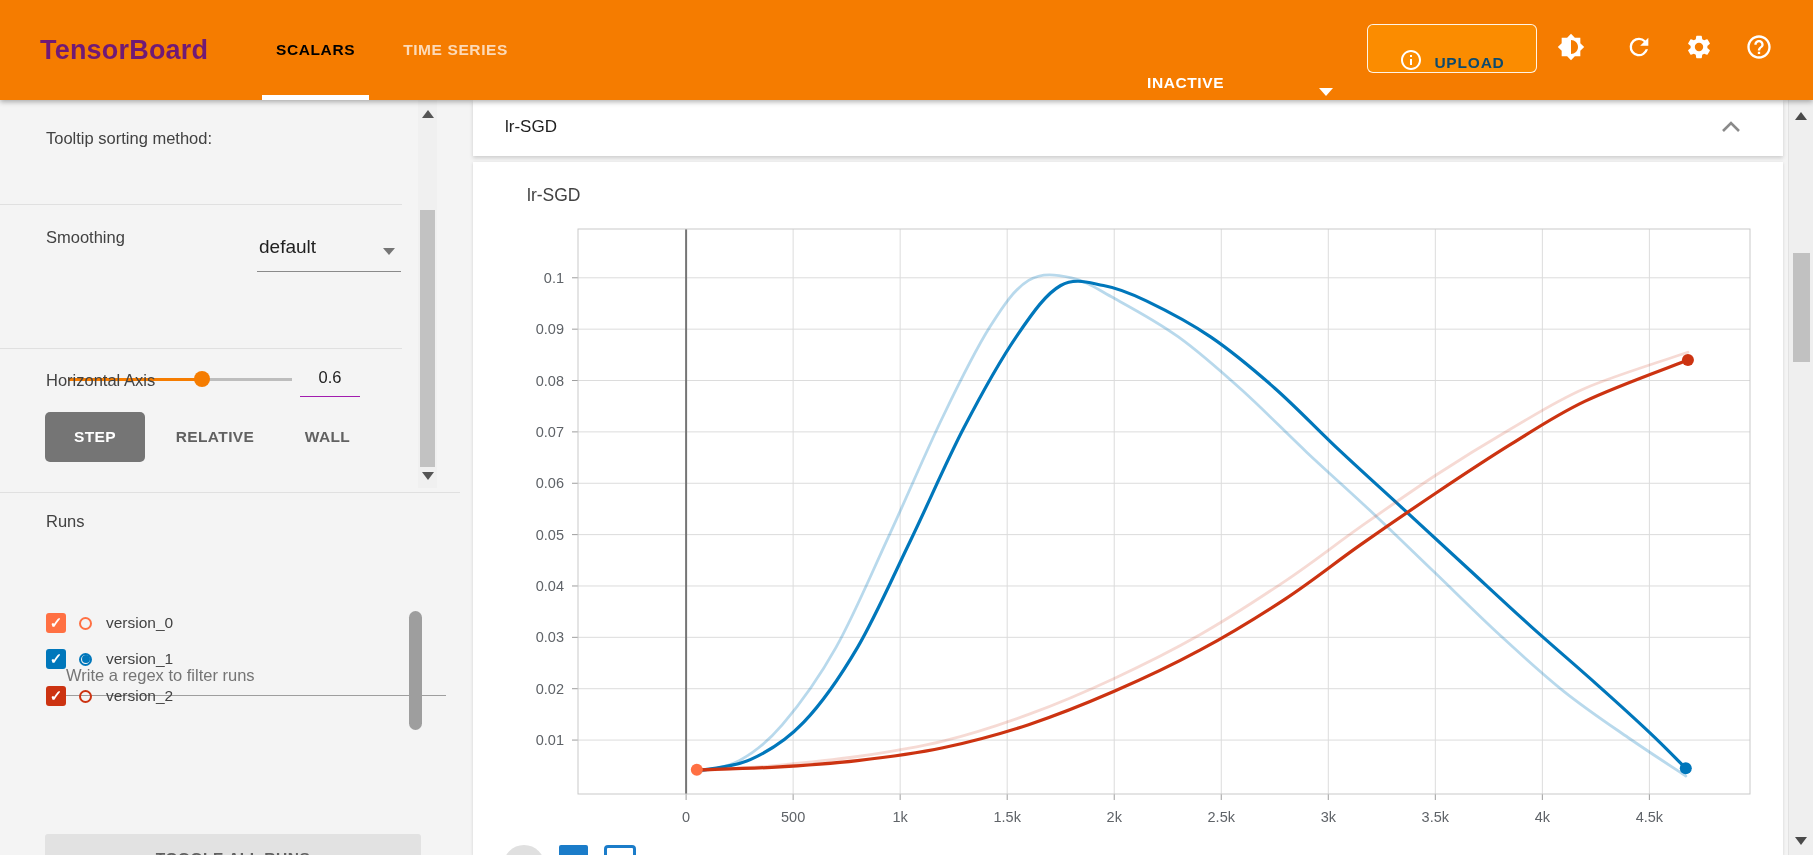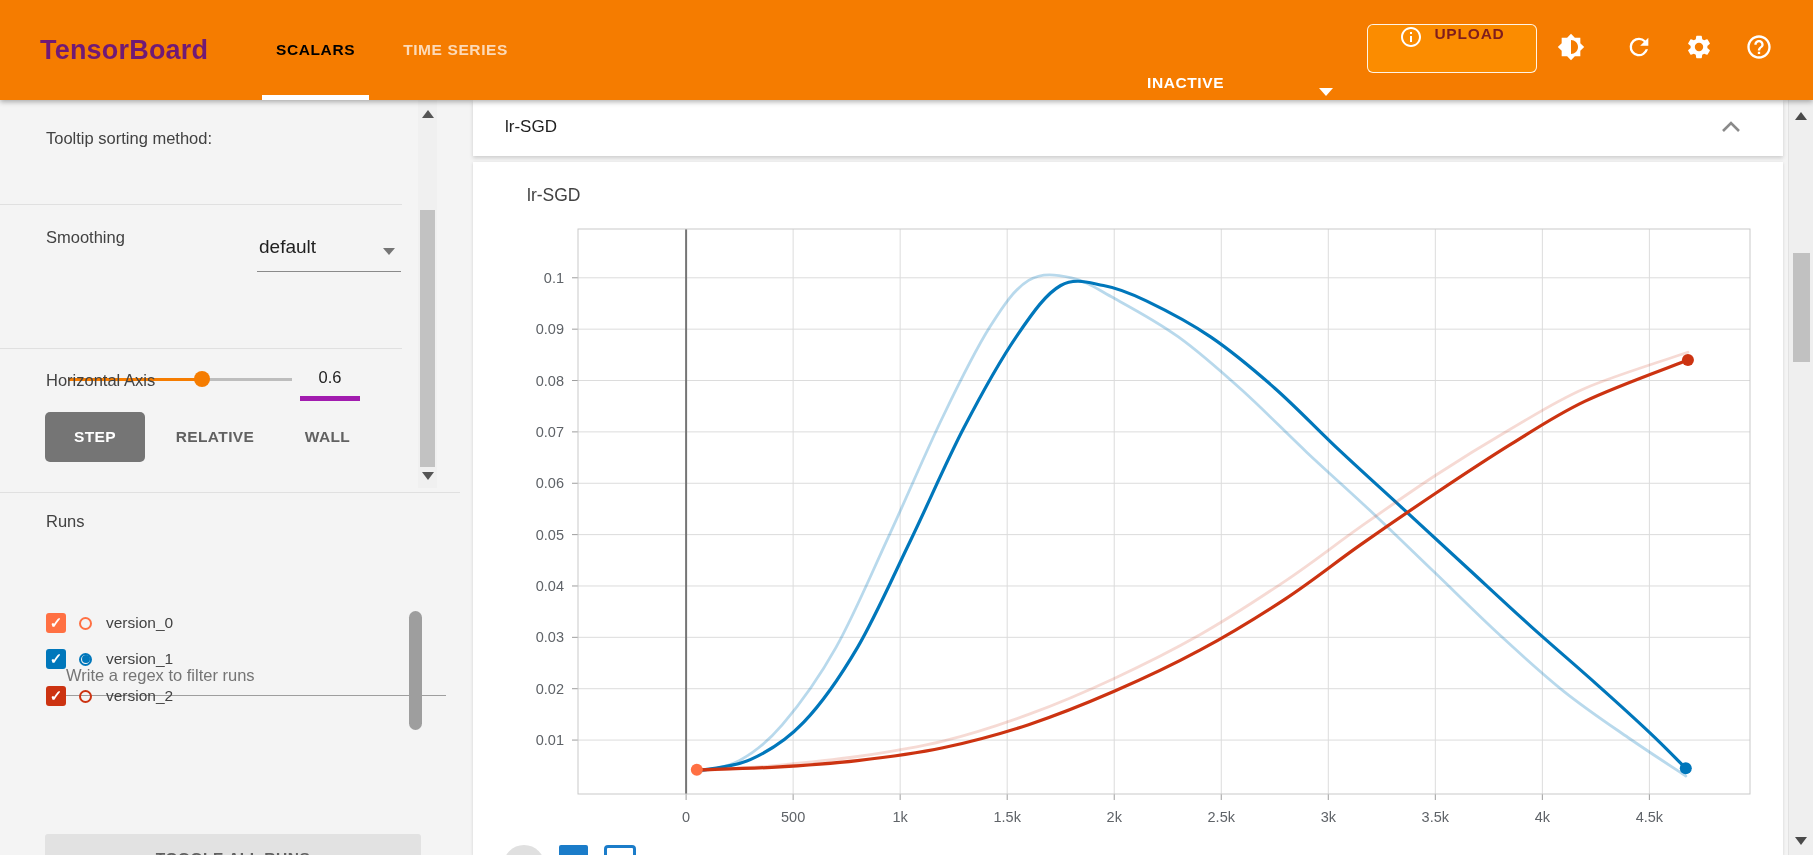--- a/index.html
+++ b/index.html
@@ -16,42 +16,42 @@
     color:rgba(255,255,255,.72); font-size:15.5px; font-weight:bold; letter-spacing:.6px; cursor:pointer; }
   .tab.active { color:#000000; }
   .tab.active::after { content:""; position:absolute; left:10px; right:10px; bottom:0; height:5px; background:#fff; }
   #status-dropdown { position:absolute; left:1145px; top:0; width:202px; height:100px; cursor:pointer;margin-top:44px; }
   #status-value { position:absolute; left:2px; top:30px; color:#fff; font-size:15.5px; font-weight:bold; letter-spacing:.6px; }
   #status-underline { position:absolute; left:0; right:4px; bottom:27px; height:2px; background:#fff; }
   #status-caret { position:absolute; right:14px; top:44px; width:0; height:0;
     border-left:7px solid transparent; border-right:7px solid transparent; border-top:8px solid #fff; }
   #upload-btn { position:absolute; left:1367px; top:24px; width:170px; height:49px;
     background:#fb8c00; border:1.5px solid rgba(255,255,255,.9); border-radius:6px;
-    display:flex; align-items:flex-start; justify-content:center; gap:11px; color:#7f1d1d; cursor:pointer; }
+    display:flex; align-items:flex-end; justify-content:center; gap:11px; color:#0c4a6e; cursor:pointer; }
   #upload-btn .lbl { font-size:15.5px; font-weight:bold; letter-spacing:.8px; }
   .hdr-icon { position:absolute; top:32px; width:30px; height:30px; cursor:pointer; display:flex;
     align-items:center; justify-content:center; }
   .hdr-icon svg { width:28px; height:28px; fill:#fff; }
   #upload-btn svg { width:24px; height:24px; fill:#fff; }
 
   
   #sidebar { position:absolute; left:0; top:100px; width:460px; bottom:0; background:#f4f4f4; }
   .sb-label { position:absolute; left:46px; color:#424242; font-size:16.5px; }
   .divider { position:absolute; left:0; height:1px; background:#e0e0e0; }
   #select-box { position:absolute; left:257px; top:130px; width:144px; height:42px; cursor:pointer;
     border-bottom:1px solid #8a8a8a; }
   #select-value { position:absolute; left:2px; top:6px; font-size:19px; color:#212121; }
   #select-caret { position:absolute; right:6px; top:18px; width:0; height:0;
     border-left:6px solid transparent; border-right:6px solid transparent; border-top:7px solid #757575; }
   #slider { position:absolute; left:68px; top:271px; width:224px; height:16px; cursor:pointer; }
   #slider-track { position:absolute; left:0; right:0; top:7px; height:2.5px; background:#bdbdbd; }
   #slider-fill { position:absolute; left:0; top:7px; height:2.5px; background:#f57c00; }
   #slider-knob { position:absolute; top:0; width:16px; height:16px; border-radius:50%; background:#f57c00; }
   #smoothing-value { position:absolute; left:300px; top:268px; width:60px; text-align:center;
-    font-size:16.5px; color:#212121; border-bottom:5px solid #a21caf; padding-bottom:9px; }
+    font-size:16.5px; color:#212121; border-bottom:1px solid #a21caf; padding-bottom:9px; }
   .axis-btn { position:absolute; top:412px; height:50px; display:flex; align-items:center; justify-content:center;
     font-size:15.5px; font-weight:bold; letter-spacing:.4px; color:#616161; cursor:pointer; border-radius:5px; }
   .axis-btn.selected { background:#757575; color:#fff; }
   #filter-input { position:absolute; left:46px; top:556px; width:380px; height:40px; border:none; outline:none;
     background:transparent; border-bottom:1px solid #9e9e9e; font-size:16.5px; color:#424242;
     font-family:"Liberation Sans", sans-serif;margin-left:20px; }
   #filter-input::placeholder { color:#757575; }
   .run-row { position:absolute; left:46px; width:360px; height:36px; display:flex; align-items:center; }
   .run-check { width:20px; height:20px; border-radius:3px; display:flex; align-items:center; justify-content:center;
     color:#fff; font-size:15px; font-weight:bold; cursor:pointer; flex:none; }

